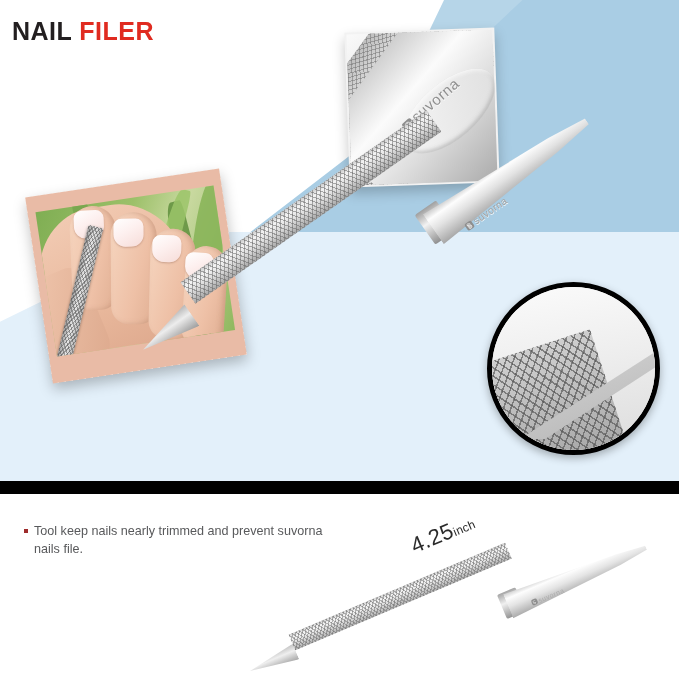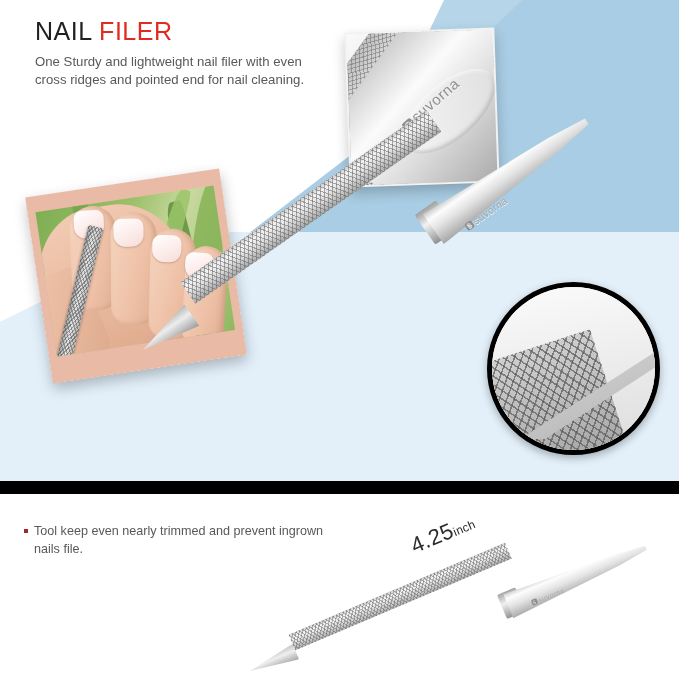--- a/index.html
+++ b/index.html
@@ -16,21 +16,21 @@
     clip-path:polygon(0% 36%, 27% 0%, 100% 0%, 100% 100%, 0% 100%);}
   
   #bg-band{left:120px;top:0px;width:559px;height:420px;background:#a9cde4;
     clip-path:polygon(72% 0%, 100% 0%, 100% 72%, 22% 100%, 5% 74%, 48% 30%);}
   #bg-band2{left:300px;top:0;width:379px;height:300px;background:#b6d5e8;
     clip-path:polygon(100% 0%, 100% 46%, 0% 100%, 38% 0%);}
   #bg-corner{left:470px;top:0;width:209px;height:120px;background:#cfe3f1;
     clip-path:polygon(100% 0%, 100% 100%, 0% 0%);}
 
   
-  #header{position:absolute;left:35px;top:18px;width:300px;}
+  #header{position:absolute;left:12px;top:18px;width:300px;font-weight:bold;}
   #title{font-size:25px;letter-spacing:.5px;line-height:1.1;white-space:nowrap;}
   #title .t-dark{color:#231f20;}
   #title .t-red{color:#e02b20;}
   #desc{margin-top:7px;font-size:13.2px;line-height:1.42;color:#58595b;}
 
   
   #hand-inset{position:absolute;left:38px;top:182px;width:196px;height:188px;
     transform:rotate(-8.5deg);box-shadow:0 6px 14px rgba(0,0,0,.25);}
   #hand-mat{position:absolute;inset:0;background:#e9bba6;}
   #hand-photo{position:absolute;left:8px;top:16px;right:8px;bottom:26px;overflow:hidden;
@@ -173,21 +173,20 @@
     <div class="bg-shape" id="bg-corner"></div>
     <div class="bg-shape" id="bg-band2"></div>
     <div class="bg-shape" id="bg-band"></div>
     <div class="bg-shape" id="bg-floor"></div>
 
     <div id="header">
       <div id="title">
         <span class="t-dark">NAIL</span>
         <span class="t-red">FILER</span>
       </div>
-      <div id="desc">One Sturdy and lightweight nail filer with even cross ridges and pointed end for nail cleaning.</div>
     </div>
 
     <div id="hand-inset">
       <div id="hand-mat"></div>
       <div id="hand-photo">
         <div class="leaf l1"></div>
         <div class="leaf l2"></div>
         <div class="leaf l3"></div>
         <div class="leaf l4"></div>
         <div id="hand-shape"></div>
@@ -233,21 +232,21 @@
     </div>
   </div>
 
   <div id="divider"></div>
 
   <div id="bottom-panel">
 
     <div id="bullets">
       <div class="bullet">
         <span class="bullet-dot"></span>
-        <span class="bullet-text">Tool keep even nearly trimmed and prevent ingrown nails file.</span>
+        <span class="bullet-text">Tool keep nails nearly trimmed and prevent suvorna nails file.</span>
       </div>
     </div>
 
     <div id="btm-file">
       <div id="btm-tip"></div>
       <div id="btm-blade"></div>
       <div id="btm-ferrule"></div>
       <div id="btm-handle"></div>
       <div id="btm-brand">
         <span class="s-mark">S</span><span>suvorna</span>

